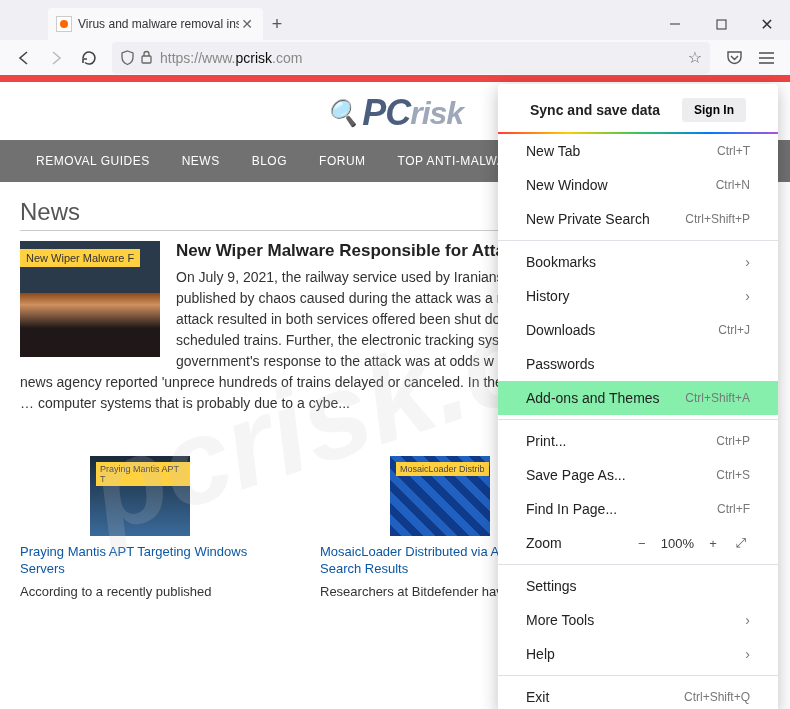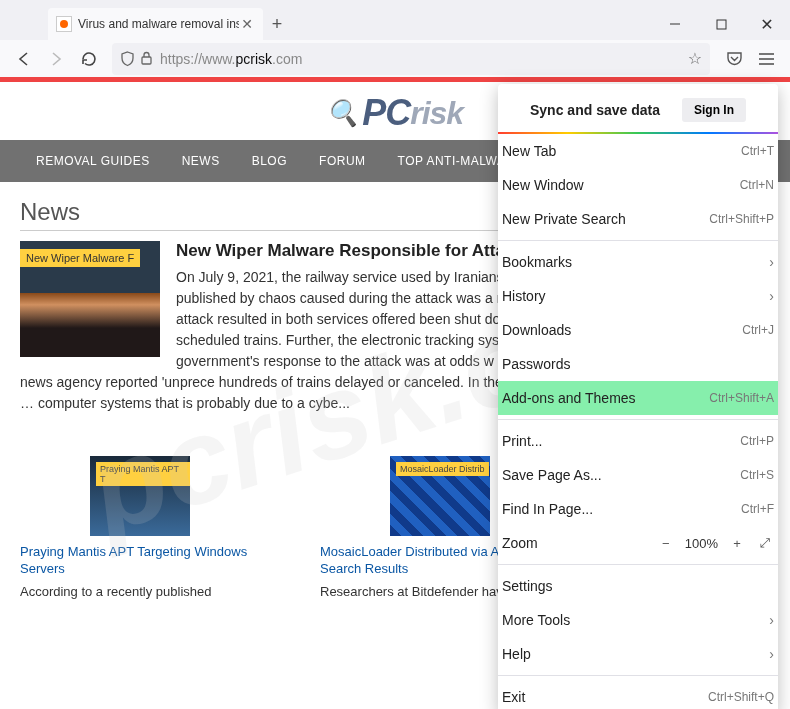--- a/index.html
+++ b/index.html
@@ -8,21 +8,21 @@
 .titlebar { height: 40px; background: #f0f0f4; display: flex; align-items: flex-end; }
 .tab { background: #f9f9fb; border-top-left-radius: 4px; border-top-right-radius: 4px; height: 32px; margin-left: 48px; width: 215px; display: flex; align-items: center; padding: 0 8px; font-size: 12px; }
 .tab .favicon { width: 16px; height: 16px; background: #fff; border: 1px solid #ccc; display: inline-flex; align-items: center; justify-content: center; margin-right: 6px; font-size: 10px; }
 .tab .favicon::before { content: ""; width: 8px; height: 8px; background: #f60; border-radius: 50%; }
 .tab .title { flex: 1; white-space: nowrap; overflow: hidden; color: #333; }
 .tab .close { font-size: 14px; color: #666; padding: 2px; }
 .newtab { width: 28px; display: flex; align-items: center; justify-content: center; color: #555; font-size: 18px; height: 32px; }
 .winctrl { margin-left: auto; display: flex; }
 .winctrl div { width: 46px; height: 32px; display: flex; align-items: center; justify-content: center; color: #333; }
 
-.toolbar { height: 42px; background: #f9f9fb; display: flex; align-items: center; padding: 0 8px; border-bottom: 5px solid #ef4444; }
+.toolbar { height: 42px; background: #f9f9fb; display: flex; align-items: center; padding: 0 8px; border-bottom: 7px solid #ef4444; }
 .navbtn { width: 32px; height: 32px; display: flex; align-items: center; justify-content: center; color: #555; border-radius: 4px; }
 .navbtn.disabled { color: #bbb; }
 .urlbar { flex: 1; height: 32px; background: #f0f0f4; border-radius: 4px; display: flex; align-items: center; padding: 0 8px; margin: 0 8px; }
 .urlbar .icn { width: 20px; color: #666; text-align: center; }
 .urlbar .txt { font-size: 14px; color: #888; }
 .urlbar .domain { color: #0c0c0d; }
 .urlbar .star { margin-left: auto; color: #666; }
 
 .content { position: relative; height: 627px; overflow: hidden; background: #fff; }
 .logo-row { display: flex; justify-content: center; padding: 10px 0 6px; }
@@ -43,21 +43,21 @@
 .cards { display: flex; gap: 60px; margin-top: 42px; }
 .card { width: 240px; }
 .card .t2 { width: 100px; height: 80px; margin: 0 auto 8px; position: relative; }
 .t2a { background: linear-gradient(#1a2a3a, #3a6a9a); }
 .t2b { background: repeating-linear-gradient(45deg, #103a8a, #103a8a 8px, #2060c0 8px, #2060c0 16px); }
 .t2 .cap { position: absolute; top: 6px; left: 6px; background: #ffd040; padding: 2px 4px; font-size: 9px; }
 .card h4 { color: #0b57a4; font-size: 13px; font-weight: normal; line-height: 1.3; margin-bottom: 6px; }
 .card p { font-size: 13px; color: #333; }
 
 .menu { position: absolute; top: 84px; right: 12px; width: 280px; background: #fff; box-shadow: 0 4px 18px rgba(0,0,0,0.25); border-radius: 4px; font-size: 14px; color: #222; z-index: 10; }
-.mrow { display: flex; align-items: center; padding: 9px 4px; justify-content: space-between; }
+.mrow { display: flex; align-items: center; padding: 9px 28px; justify-content: space-between; }
 .mrow .sc { color: #777; font-size: 12px; }
 .mrow.hover { background: #86efac; }
 .sync { padding: 14px 32px 10px; display: flex; align-items: center; justify-content: space-between; border-bottom: 2px solid; border-image: linear-gradient(90deg, #ff3b30, #ffcc00, #34c759, #007aff, #af52de) 1; }
 .sync b { font-size: 14px; }
 .signin { border: none; background: #ededf0; padding: 5px 12px; border-radius: 3px; font-size: 12px; font-weight: bold; }
 .sep { height: 1px; background: #e0e0e6; margin: 4px 0; }
 .chev { color: #777; }
 .zoom-ctrl { display: flex; align-items: center; gap: 10px; color: #333; }
 .zoom-ctrl span { font-size: 13px; }
 .zbtn { width: 18px; text-align: center; color: #555; }

